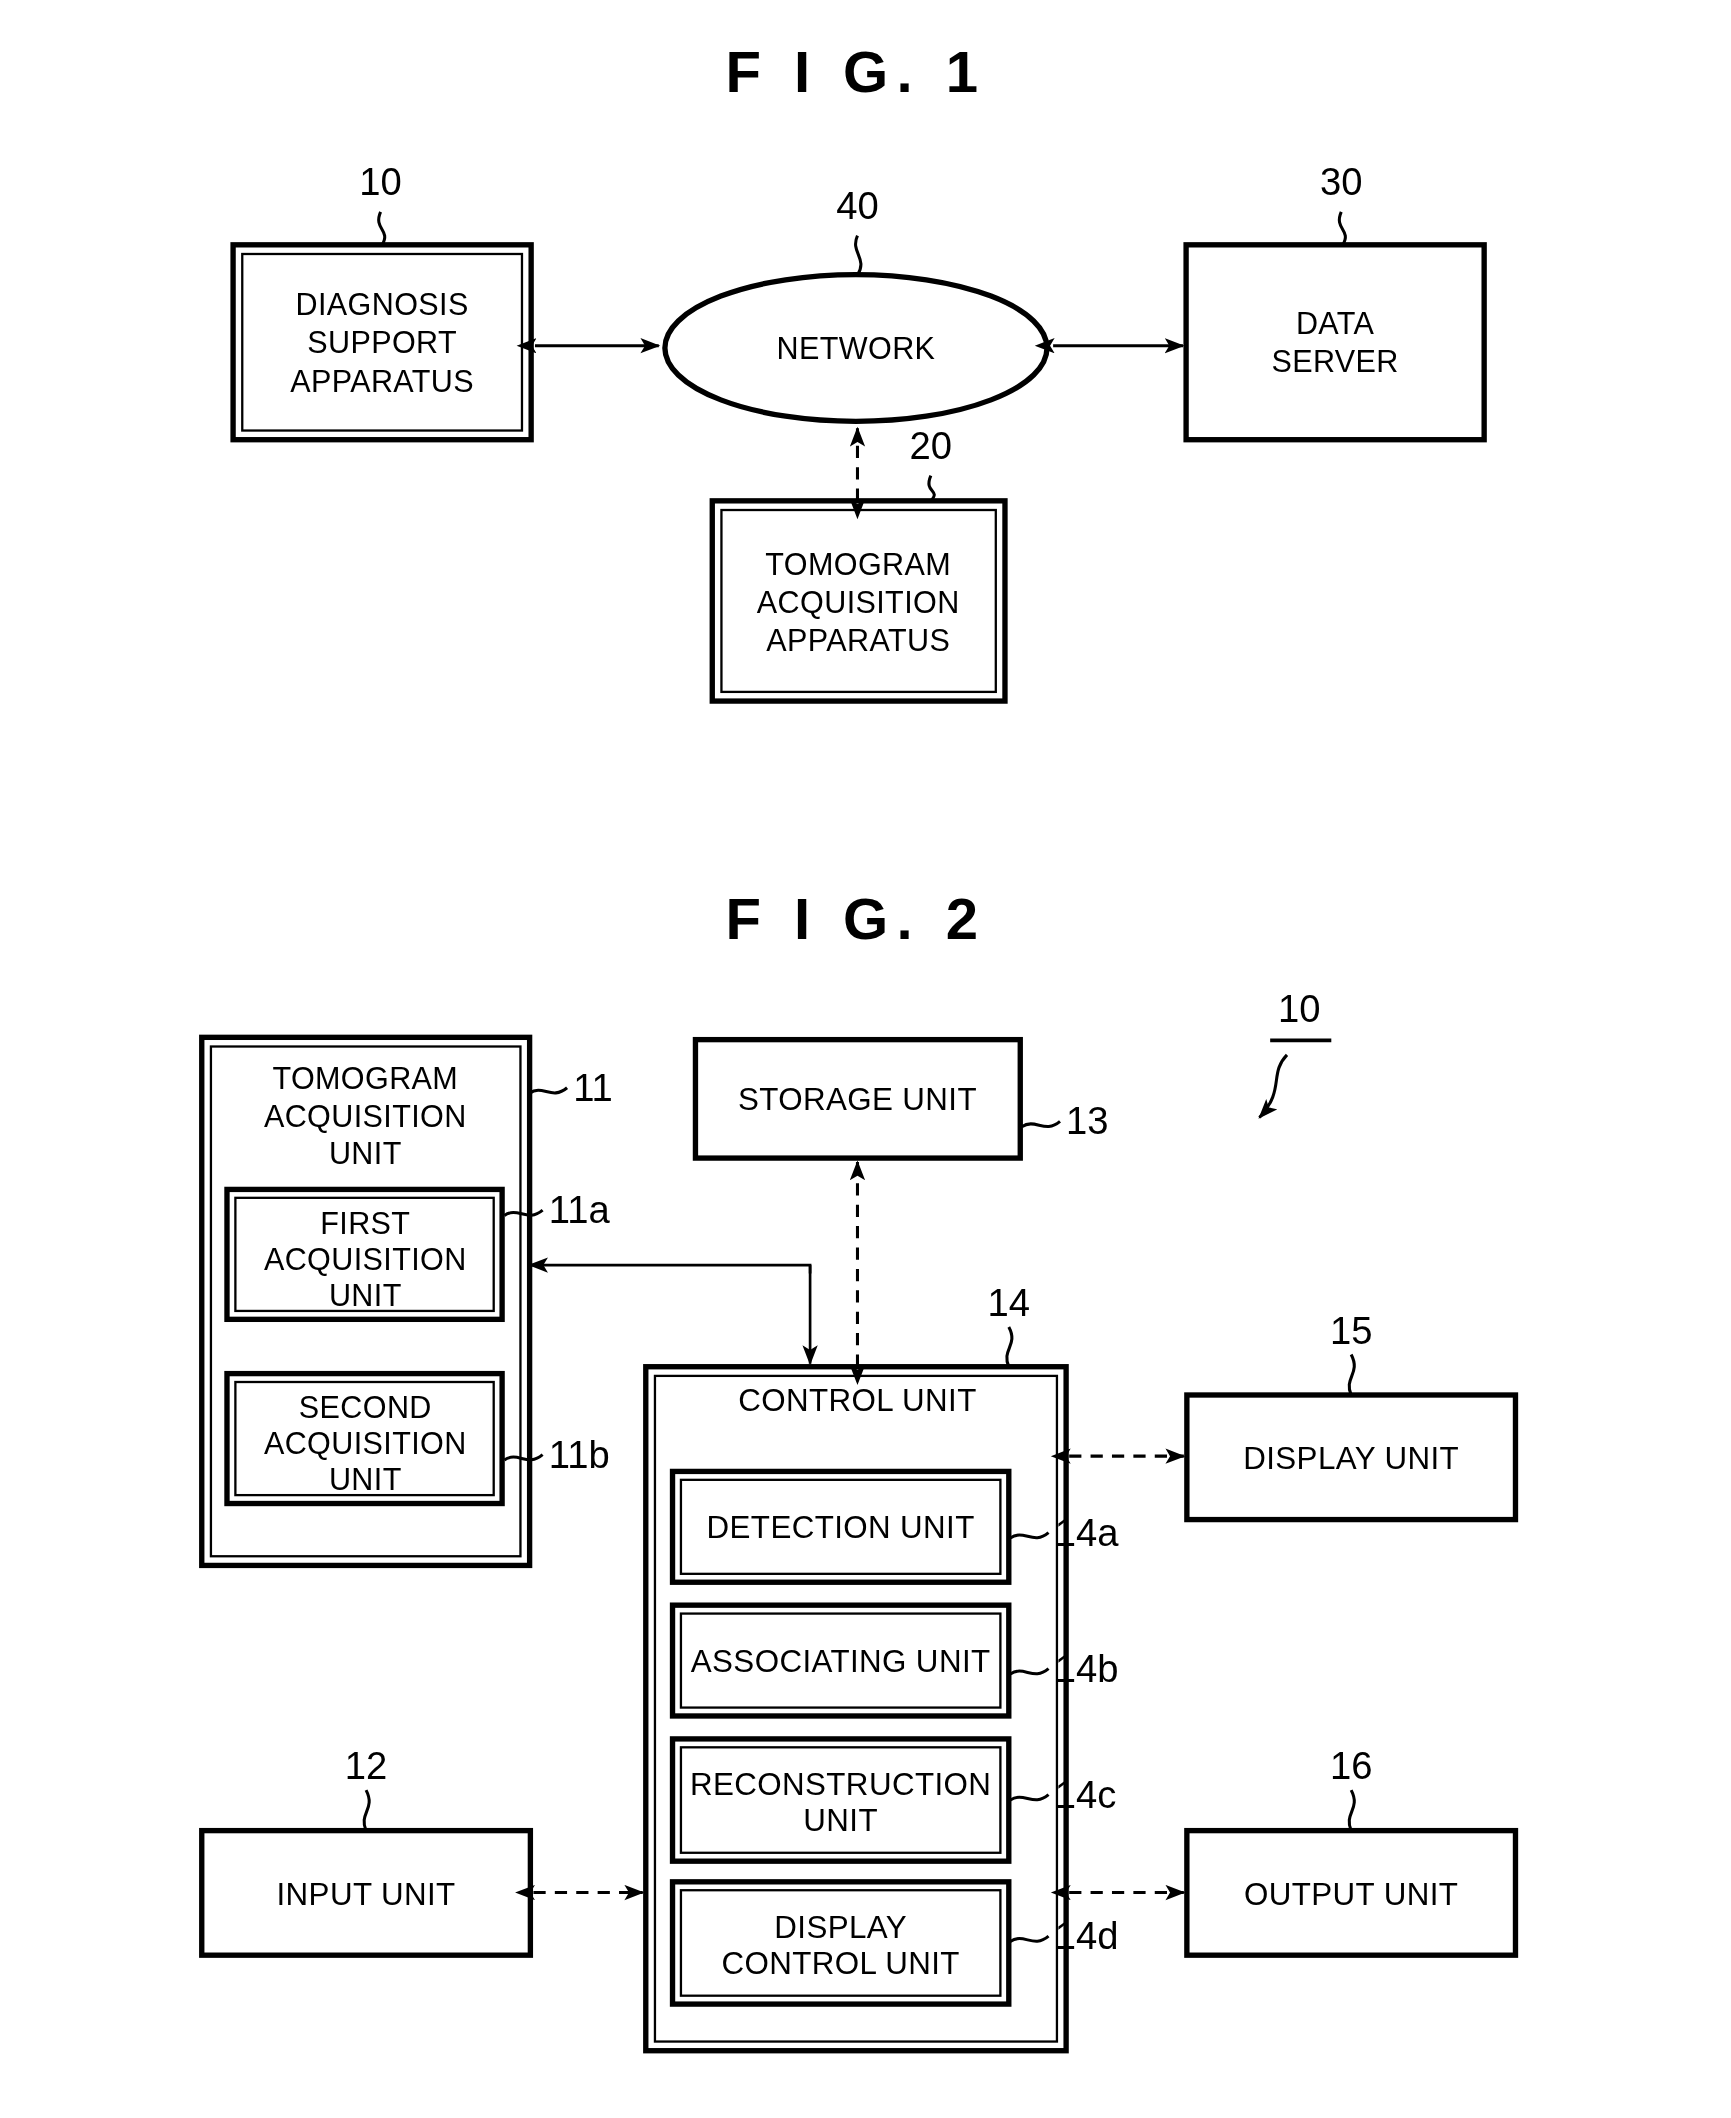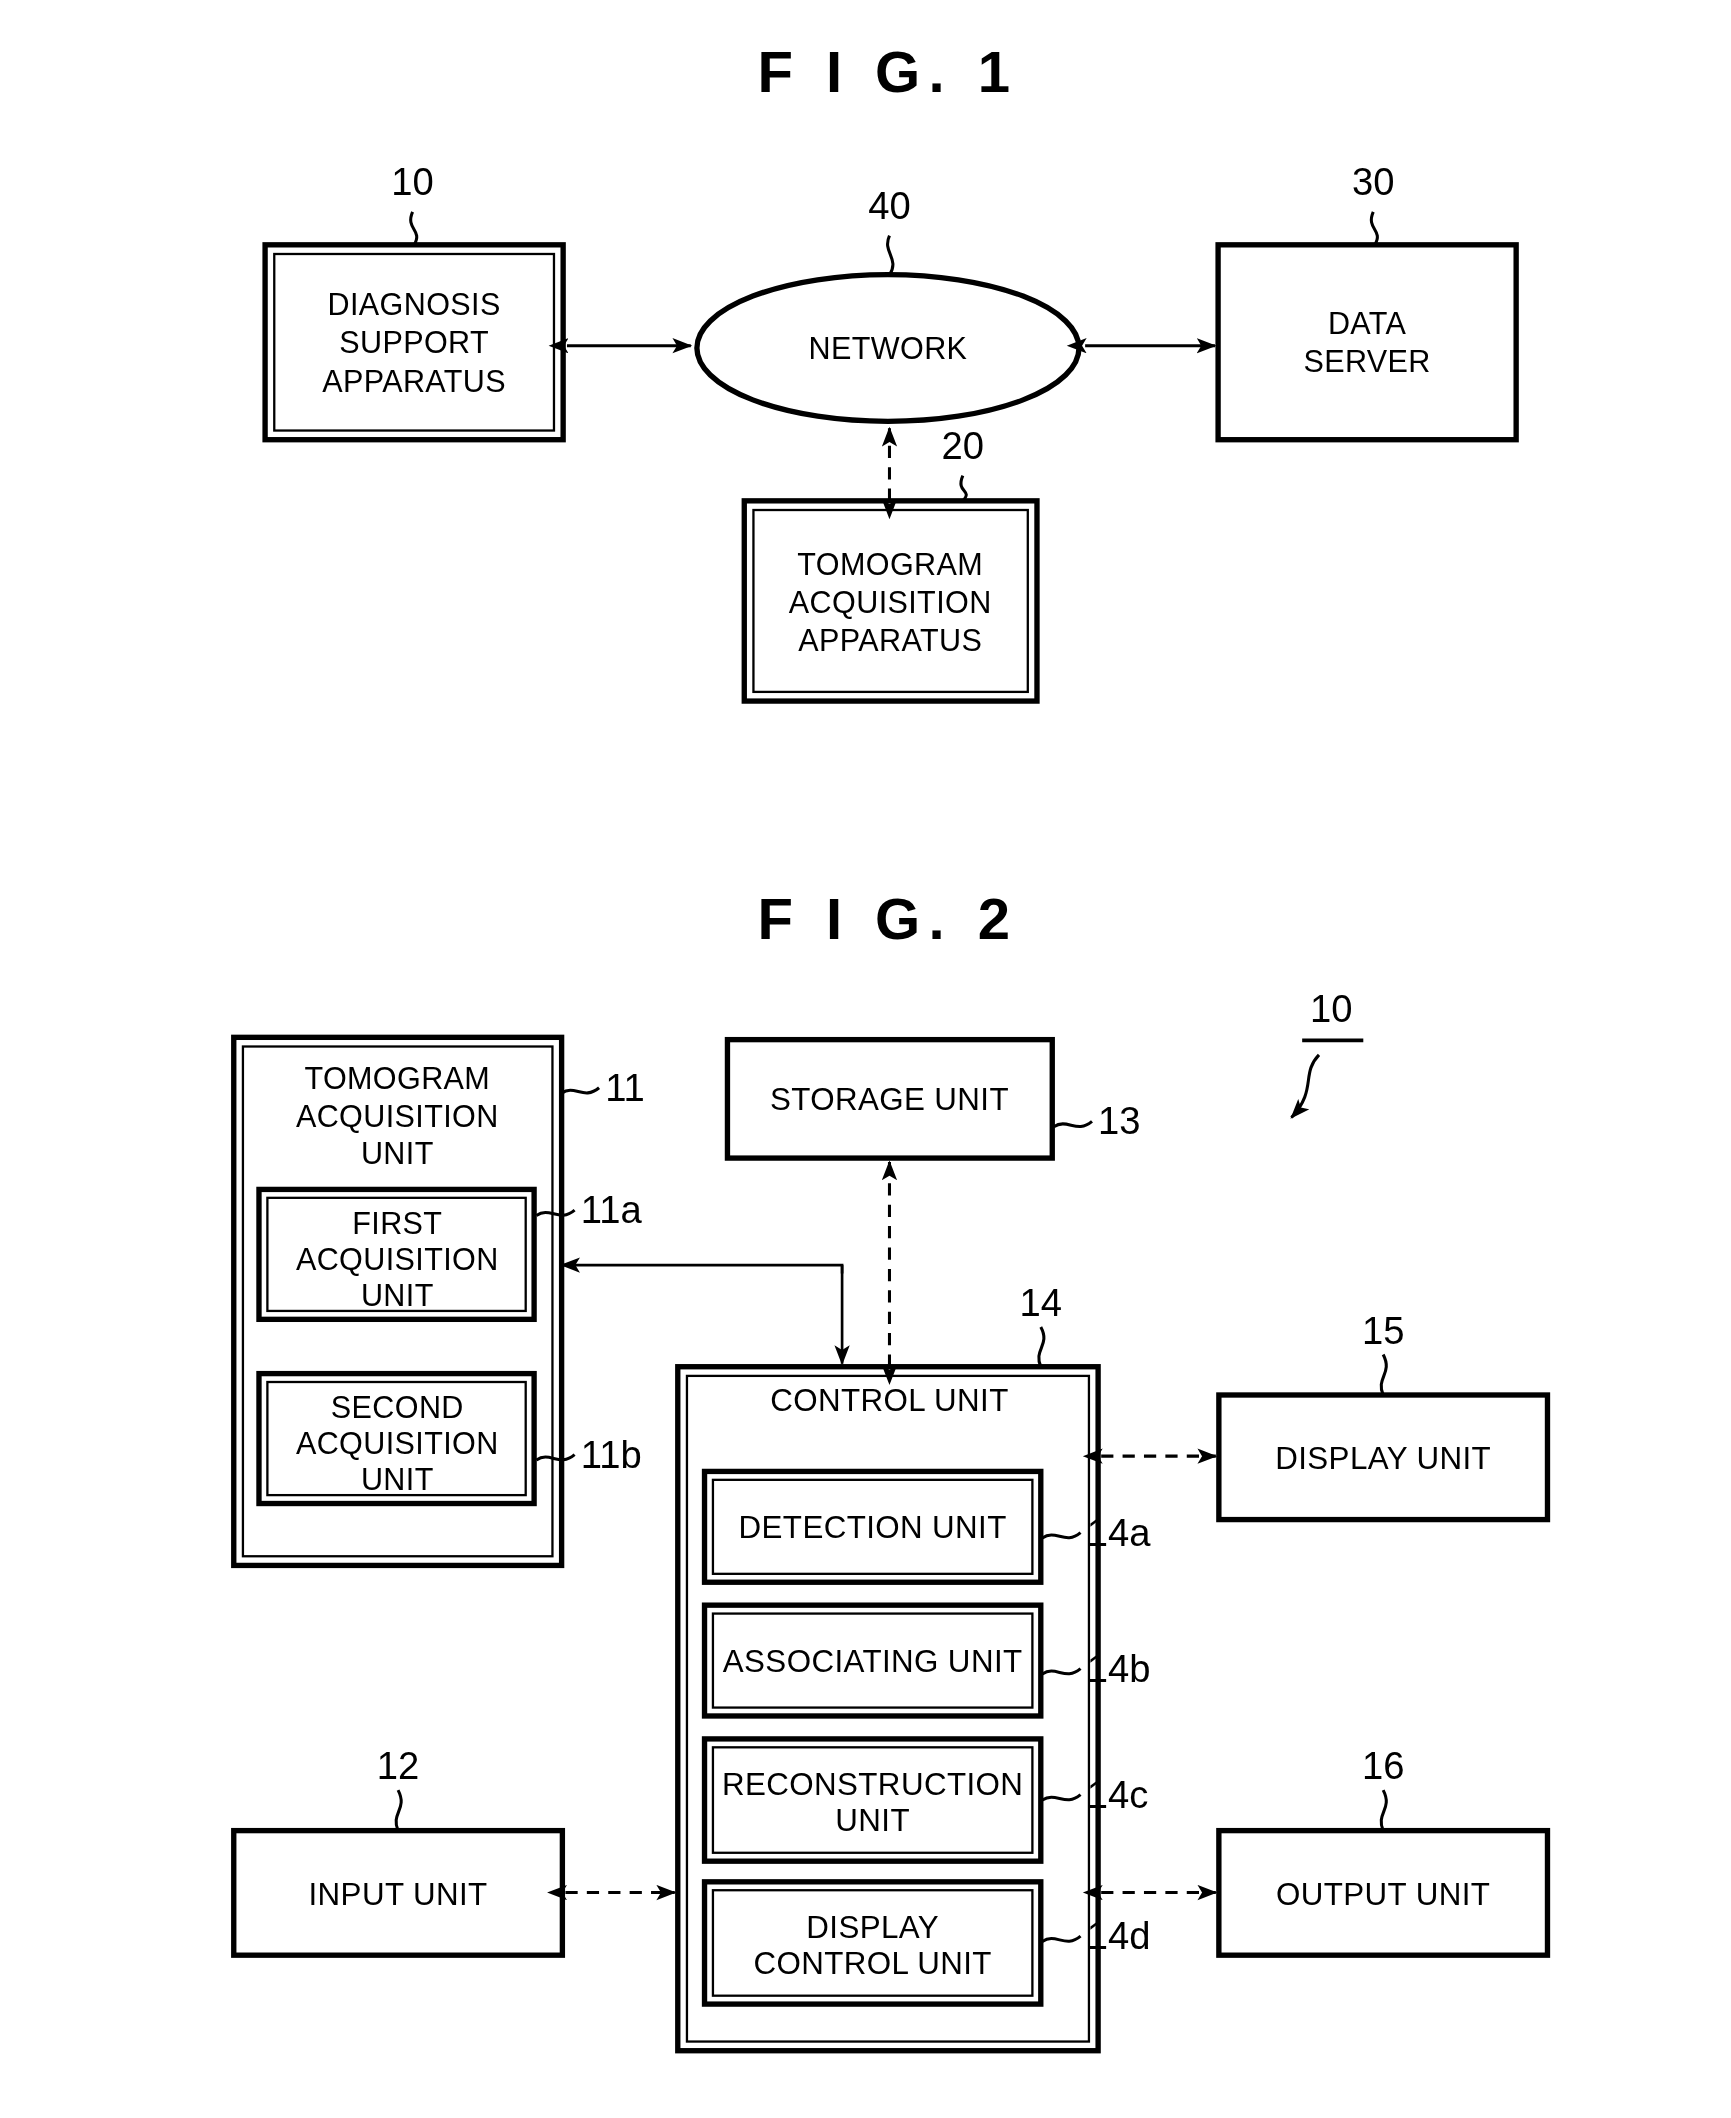--- a/index.html
+++ b/index.html
@@ -14,21 +14,20 @@
     font-family: "Liberation Sans", sans-serif;
     color: #000000;
     overflow: hidden;
   }
 
   #stage {
     position: absolute;
     left: 0; top: 0;
     width: 1400px;
     height: 2119px;
-    margin-left: 32px;
   }
 
   svg#diagram {
     position: absolute;
     left: 0; top: 0;
     width: 1731px;
     height: 2119px;
   }
 
   

